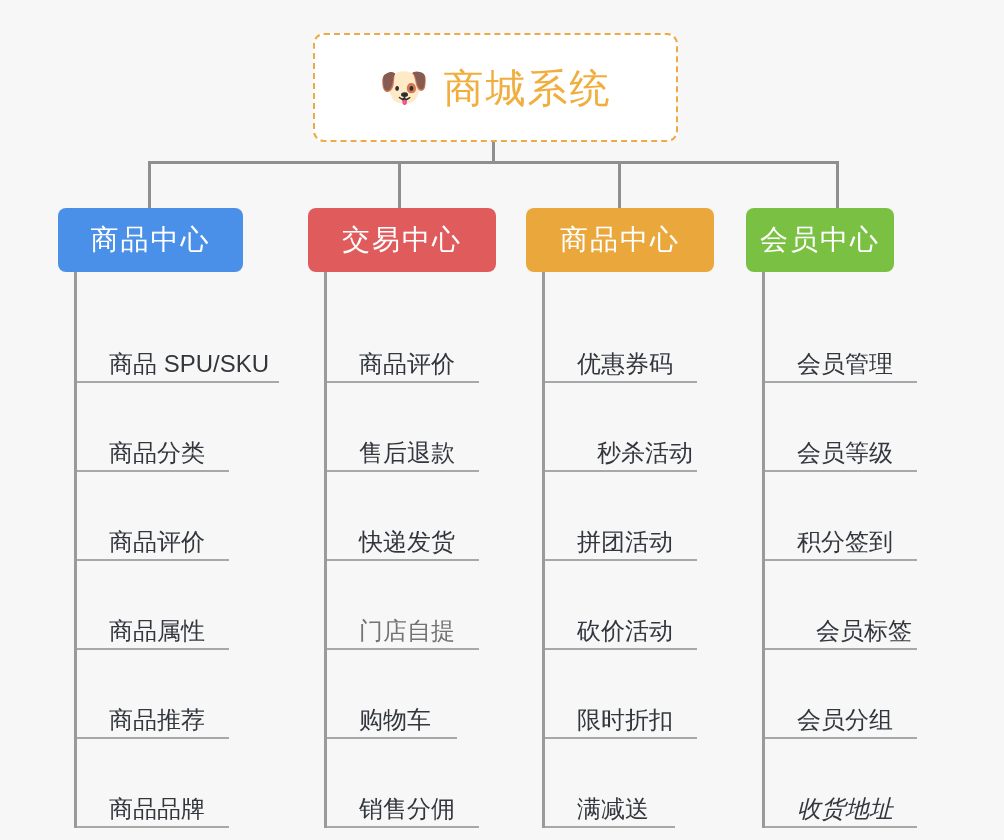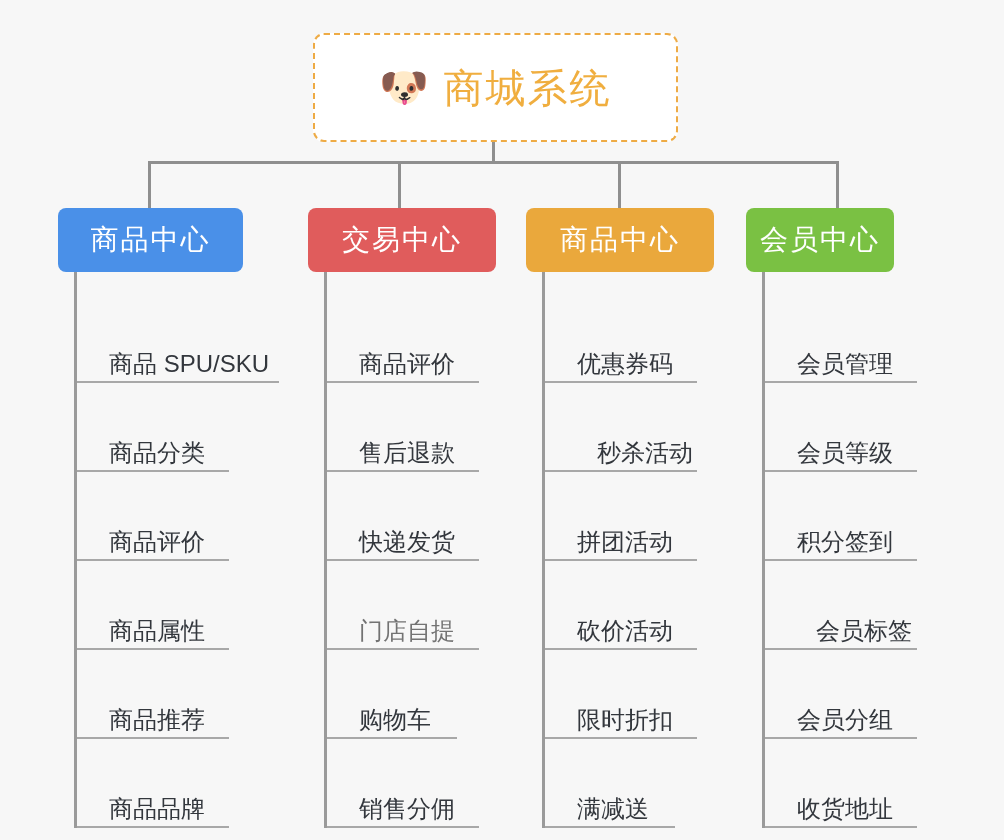--- a/index.html
+++ b/index.html
@@ -263,18 +263,18 @@
         <div class="item">
           <div class="item-underline" style="width: 152px; background: rgb(168, 168, 168);"></div>
           <span class="item-label" style="color: rgb(51, 55, 61); margin-left: 19px;">会员标签</span>
         </div>
         <div class="item">
           <div class="item-underline" style="width: 152px; background: rgb(168, 168, 168);"></div>
           <span class="item-label" style="color: rgb(51, 55, 61);">会员分组</span>
         </div>
         <div class="item">
           <div class="item-underline" style="width: 152px; background: rgb(168, 168, 168);"></div>
-          <span class="item-label" style="color: rgb(51, 55, 61);">收货地址</span>
+          <span class="item-label" style="color: rgb(51, 55, 61); font-style: italic;">收货地址</span>
         </div>
       </div>
     </div>
 
 </div>
 
 </body></html>

